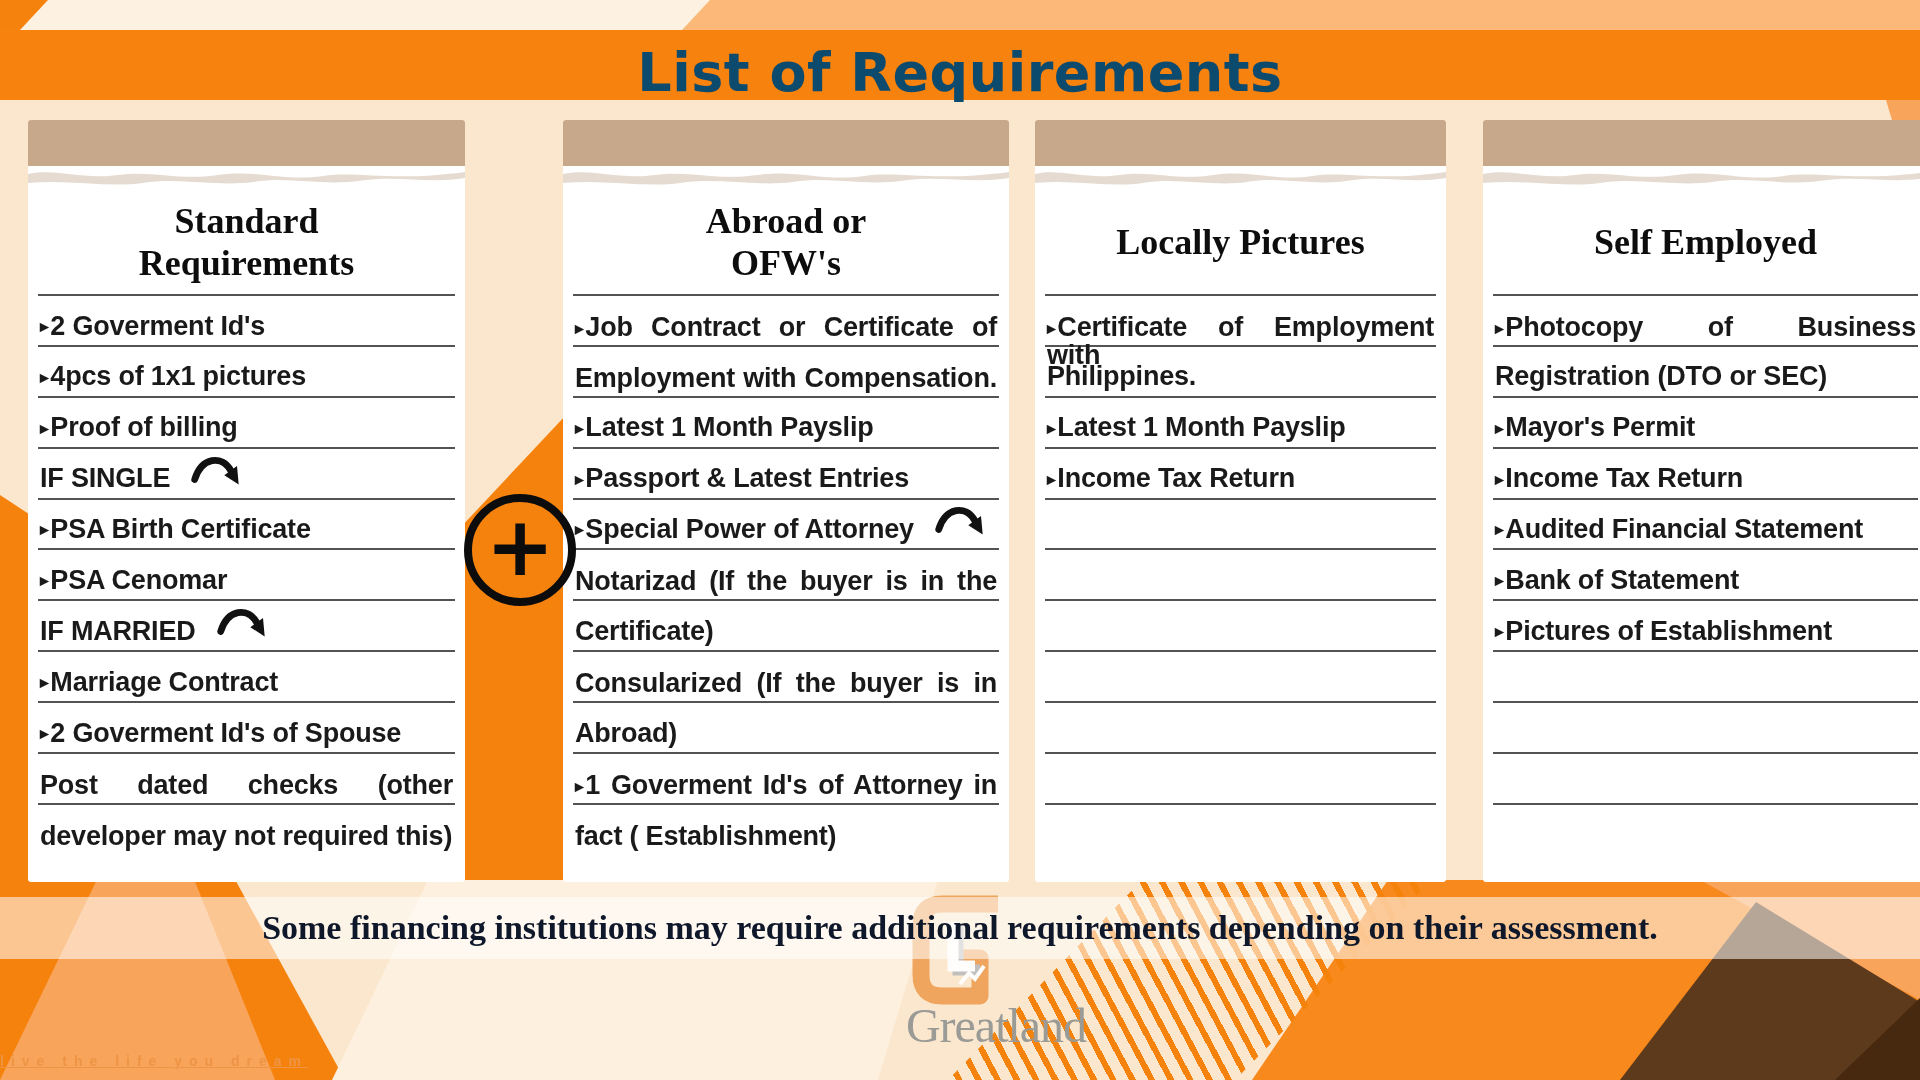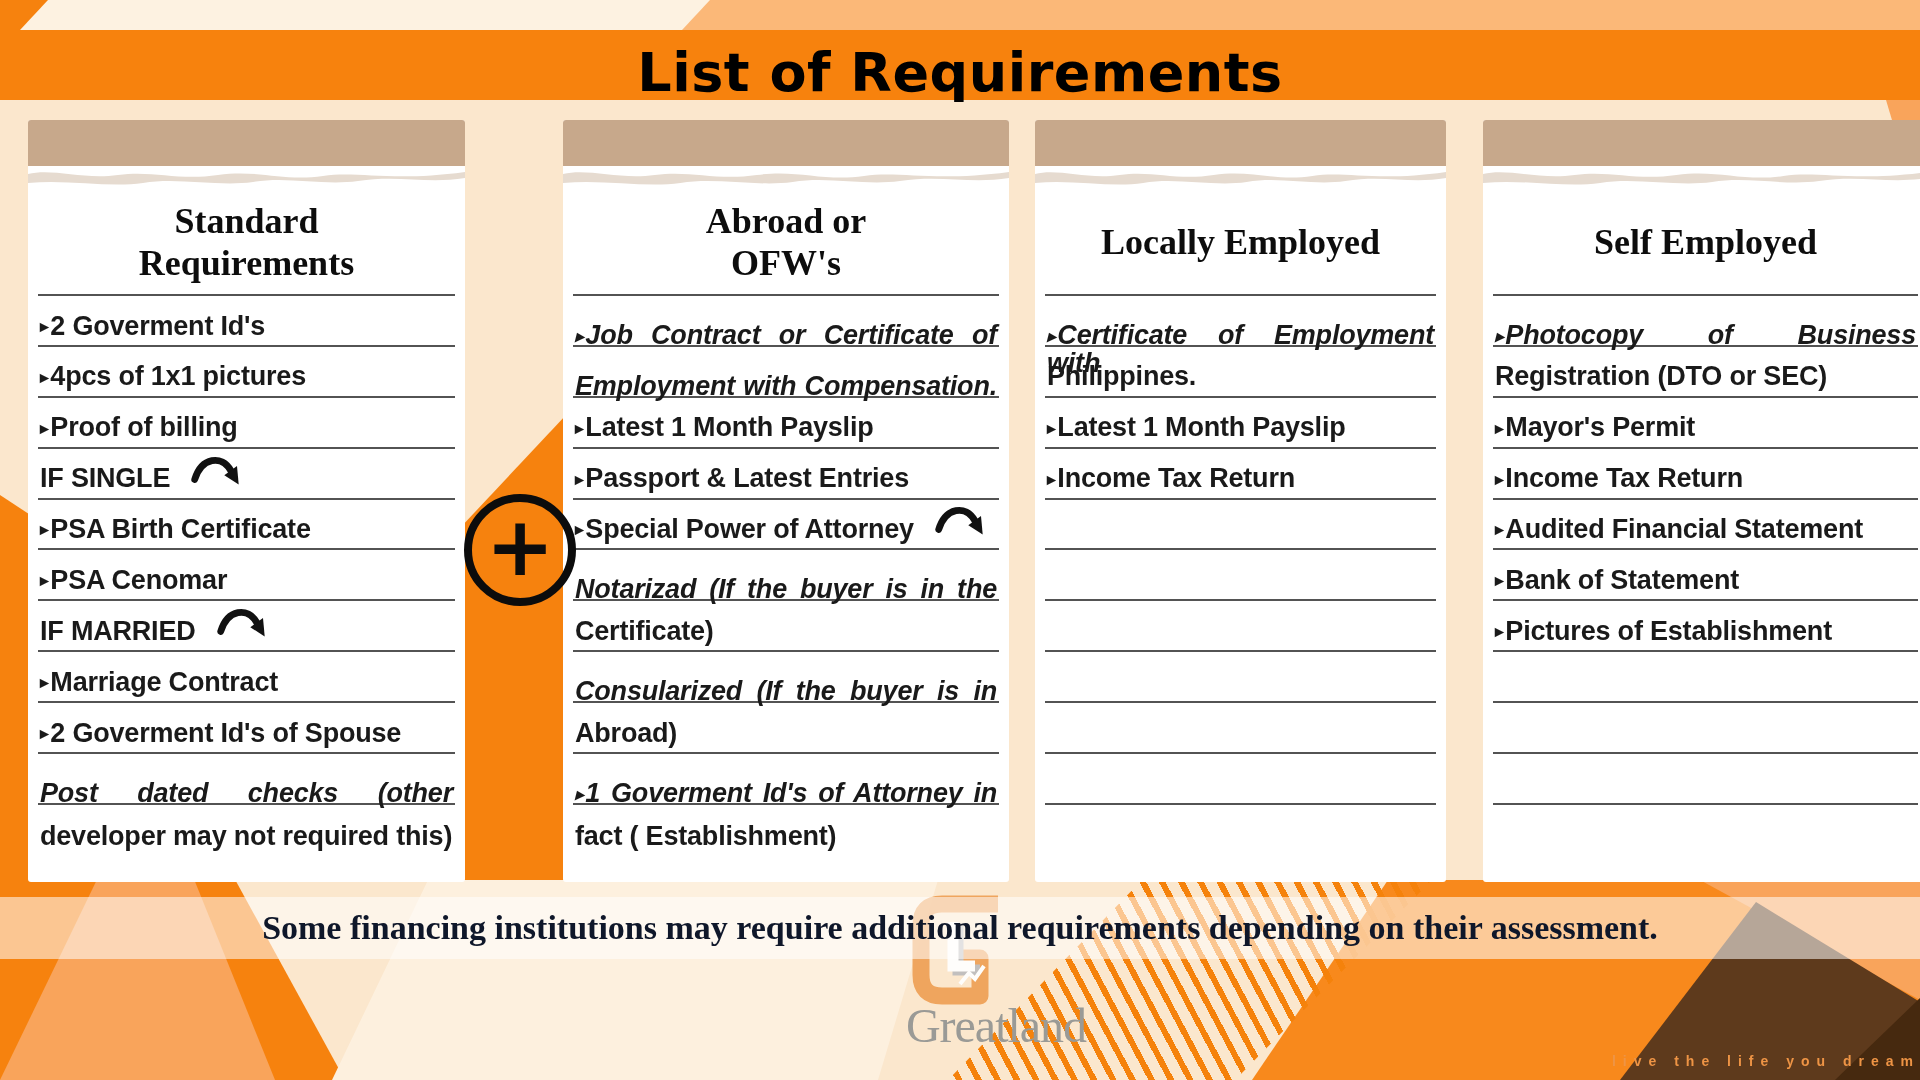--- a/index.html
+++ b/index.html
@@ -18,54 +18,54 @@
   .sh-ror     {clip-path:polygon(1388px 880px,1920px 880px,1920px 1080px,1252px 1080px);background:#F8891C;}
   .sh-rbandlt {clip-path:polygon(1700px 880px,1920px 880px,1920px 1000px);background:var(--medium-orange,#F9A45B);}
   .sh-hex     {clip-path:polygon(1316px 910px,1470px 880px,1540px 1000px,1452px 1080px,1330px 1080px,1270px 992px);background:var(--dark-brown,#6D4423;);}
   .sh-brd     {clip-path:polygon(1620px 1080px,1756px 902px,1920px 1002px,1920px 1080px);background:#5E3A1C;}
   .sh-corner  {clip-path:polygon(1835px 1080px,1920px 998px,1920px 1080px);background:#46290F;}
   .sh-stripes {clip-path:polygon(1142px 880px,1432px 880px,1235px 1080px,948px 1080px);
                background:repeating-linear-gradient(62deg,rgba(0,0,0,0) 0 11px,#F5820B 11px 17px);}
   
   .banner{position:absolute;left:0;top:30px;width:1920px;height:70px;z-index:1;
           background:var(--banner-orange,#F7820D);display:flex;align-items:center;justify-content:center;}
-  .title{font:800 54px/1 "DejaVu Sans",sans-serif;color:#000000;letter-spacing:.5px;margin-top:16px;}
+  .title{font:800 54px/1 "DejaVu Sans",sans-serif;color:#0c4a6e;letter-spacing:.5px;margin-top:16px;}
   
   .card{position:absolute;top:120px;height:762px;background:#FFFFFF;z-index:2;border-radius:3px;}
   .card1{left:28px;width:437px;}
   .card2{left:563px;width:446px;}
   .card3{left:1035px;width:411px;}
   .card4{left:1483px;width:445px;}
   .card-tan{height:46px;background:var(--tan-header,#C7A88B);border-radius:3px 3px 0 0;}
   .torn{display:block;width:100%;height:26px;}
   .card-head{height:102px;margin:0 10px;border-bottom:2px solid rgba(40,40,40,.8);
              display:flex;flex-direction:column;align-items:center;justify-content:center;
              font:700 36px/1.16 "Liberation Serif",serif;color:#0d0d0d;text-align:center;}
   .row{display:flex;align-items:flex-end;height:50.9px;box-sizing:border-box;margin:0 10px;
        padding:0 2px 5px 2px;border-bottom:2px solid rgba(40,40,40,.8);overflow:visible;
        font:700 27px/1.05 "Liberation Sans",sans-serif;color:#1a1a1a;letter-spacing:-.2px;white-space:nowrap;}
-  .row.justify{display:block;white-space:normal;padding-top:25px;
-               text-align:justify;text-align-last:justify;font-style:italic;}
+  .row.justify{display:block;white-space:normal;padding-top:17px;
+               text-align:justify;text-align-last:justify;}
   .row.no-rule{border-bottom:none;}
   .bullet{font-size:17px;line-height:1;margin:0 2px 5px 0;flex:0 0 auto;}
   .justify .bullet{vertical-align:2px;margin:0 2px 0 0;}
   .arrow{width:58px;height:44px;margin:0 0 0 16px;flex:0 0 auto;}
   
   .plus{position:absolute;left:464px;top:494px;width:112px;height:112px;z-index:3;border-radius:50%;
         border:8px solid #0c0c0c;box-sizing:border-box;display:flex;align-items:center;justify-content:center;}
   .plus span{font:900 82px/1 "DejaVu Sans",sans-serif;color:#0c0c0c;margin-top:-6px;}
   
   .note-band{position:absolute;left:0;top:897px;width:1920px;height:62px;z-index:2;
              background:rgba(255,255,255,.55);display:flex;align-items:center;justify-content:center;}
   .note-text{font:700 34px/1 "Liberation Serif",serif;color:#0f172a;}
   .logo-mark{position:absolute;left:50%;top:886px;transform:translateX(-50%);z-index:1;opacity:.93;}
   .logo-name{position:absolute;left:0;top:1002px;width:1920px;text-align:center;z-index:1;
              font:400 48px/1 "Liberation Serif",serif;color:var(--logo-gray,#9A9A96);letter-spacing:-1px;padding-left:36px;}
-  .logo-tag{position:absolute;left:0;top:1054px;width:1920px;text-align:right;z-index:1;
-            font:700 14px/1 "Liberation Sans",sans-serif;color:#EE9445;letter-spacing:7px;}
+  .logo-tag{position:absolute;left:0;top:1054px;width:1920px;text-align:left;z-index:1;
+            font:700 14px/1 "Liberation Sans",sans-serif;color:#EE9445;letter-spacing:7px;text-decoration:underline;}
 </style>
 </head>
 <body>
 
 <div class="page">
 
   <div class="sh sh-strip"></div>
   <div class="sh sh-strip-or"></div>
   <div class="sh sh-tl"></div>
   <div class="sh sh-tr"></div>
@@ -139,21 +139,21 @@
           <div class="row justify"><span class="bullet">▸</span>1 Goverment Id's of Attorney in</div>
           <div class="row no-rule">fact ( Establishment)</div>
         </div>
       </div>
     <div class="card card3">
         <div class="card-tan"></div>
         <svg class="torn" viewBox="0 0 437 26" preserveAspectRatio="none">
           <path fill="#E6DBD0" d="M0 8 C25 2 55 14 90 9 C125 4 150 15 190 9 C230 3 255 16 295 10 C330 5 365 16 437 6 L437 12 C400 18 370 9 330 15 C295 20 260 10 225 16 C190 21 150 11 115 17 C80 22 40 13 0 17 Z"></path>
         </svg>
         <div class="card-head">
-          <div>Locally Employed</div>
+          <div>Locally Pictures</div>
         </div>
         <div>
           <div class="row justify"><span class="bullet">▸</span>Certificate of Employment with</div>
           <div class="row">Philippines.</div>
           <div class="row"><span class="bullet">▸</span>Latest 1 Month Payslip</div>
           <div class="row"><span class="bullet">▸</span>Income Tax Return</div>
           <div class="row"></div>
           <div class="row"></div>
           <div class="row"></div>
           <div class="row"></div>

